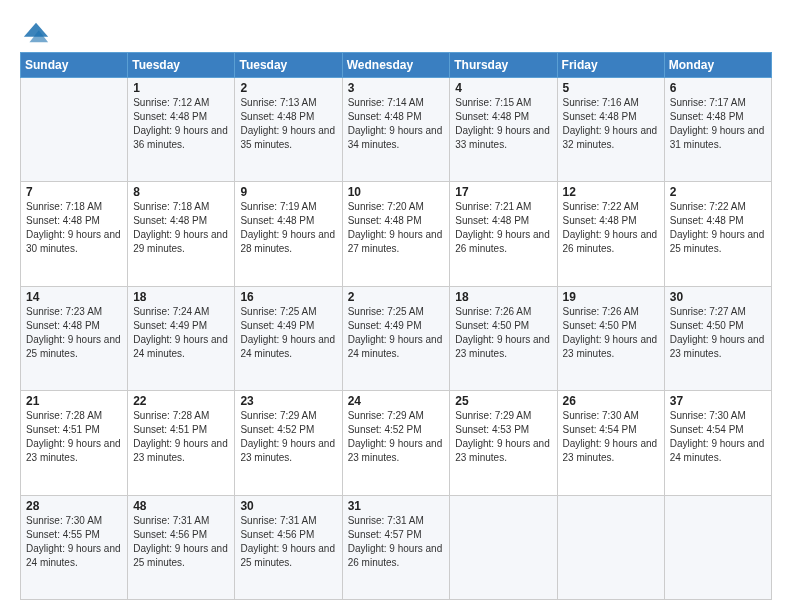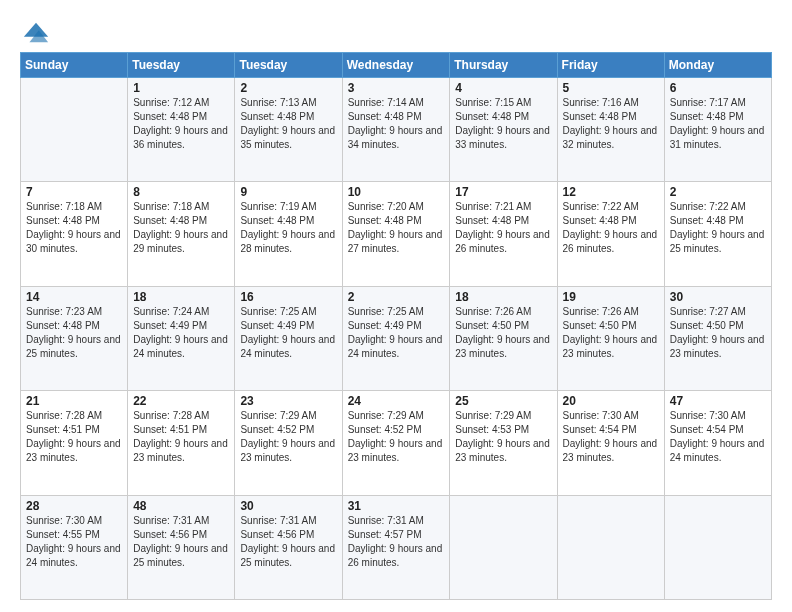--- a/index.html
+++ b/index.html
@@ -239,25 +239,25 @@
           </td>
           <td>
             <span class="day-number">24</span>
             <div class="day-info">Sunrise: 7:29 AM<br>Sunset: 4:52 PM<br>Daylight: 9 hours and 23 minutes.</div>
           </td>
           <td>
             <span class="day-number">25</span>
             <div class="day-info">Sunrise: 7:29 AM<br>Sunset: 4:53 PM<br>Daylight: 9 hours and 23 minutes.</div>
           </td>
           <td>
-            <span class="day-number">20</span>
+            <span class="day-number">26</span>
             <div class="day-info">Sunrise: 7:30 AM<br>Sunset: 4:54 PM<br>Daylight: 9 hours and 23 minutes.</div>
           </td>
           <td>
-            <span class="day-number">47</span>
+            <span class="day-number">37</span>
             <div class="day-info">Sunrise: 7:30 AM<br>Sunset: 4:54 PM<br>Daylight: 9 hours and 24 minutes.</div>
           </td>
         </tr>
         <tr>
           <td>
             <span class="day-number">28</span>
             <div class="day-info">Sunrise: 7:30 AM<br>Sunset: 4:55 PM<br>Daylight: 9 hours and 24 minutes.</div>
           </td>
           <td>
             <span class="day-number">48</span>

